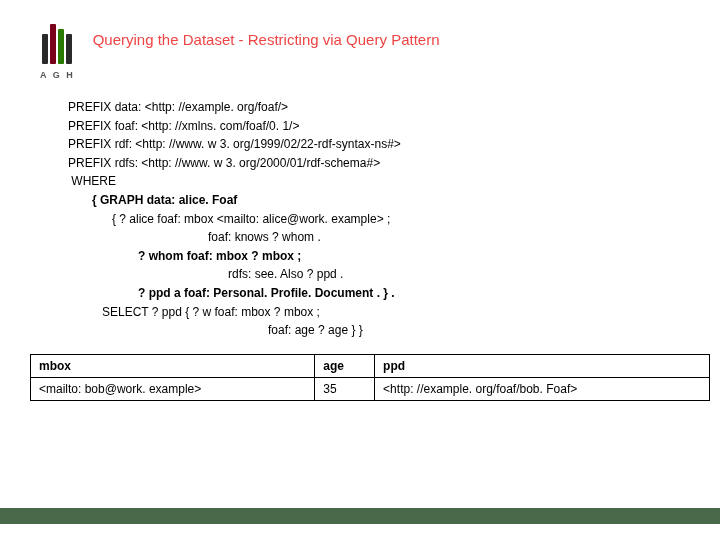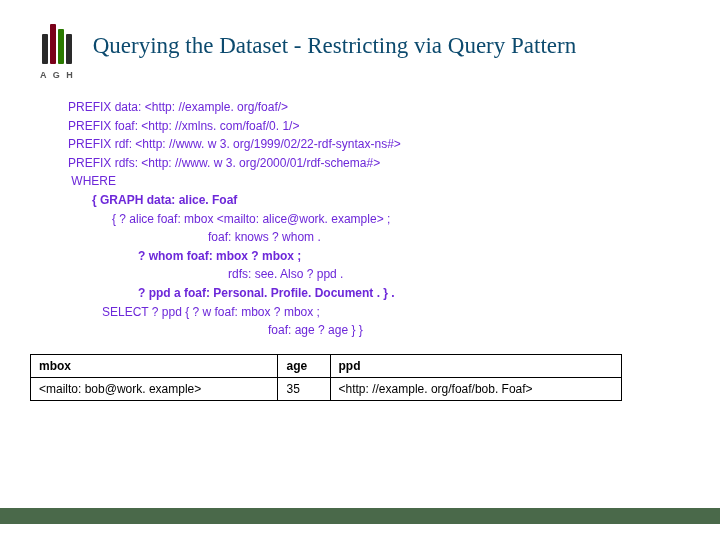--- a/index.html
+++ b/index.html
@@ -39,45 +39,45 @@
   .b3 { background: #2a7a00; height: 35px; }
   .b4 { background: #2a2a2a; height: 30px; }
   .logo-text {
     font-size: 9px;
     letter-spacing: 2px;
     color: #555;
     margin-top: 6px;
     font-weight: bold;
   }
   .title {
-    font-size: 23px;
-    color: #0c4a6e;
+    font-size: 15px;
+    color: #ef4444;
     line-height: 1.35;
     padding-top: 10px;
-    font-family: Liberation Serif, serif;
+    font-family: Liberation Sans, sans-serif;
   }
   .code-area {
     margin: 18px 55px 0 68px;
     font-size: 12px;
     line-height: 1.55;
-    color: #6d28d9;
+    color: #000000;
     font-family: Verdana, sans-serif;
   }
   .code-area div { white-space: pre; }
   .ind1 { padding-left: 24px; font-weight: bold; }
   .ind2 { padding-left: 44px; }
   .ind3 { padding-left: 70px; font-weight: bold; }
   .ind4 { padding-left: 140px; }
   .ind5 { padding-left: 160px; }
   .ind6 { padding-left: 34px; }
   .ind7 { padding-left: 200px; }
   table {
     border-collapse: collapse;
     margin: 14px 30px 0 30px;
-    width: 592px;
+    width: 680px;
     font-size: 12px;
   }
   th, td {
     border: 1px solid #000;
     padding: 4px 8px;
     text-align: left;
     font-weight: normal;
   }
   th { font-weight: bold; }
   .footer-bar {

